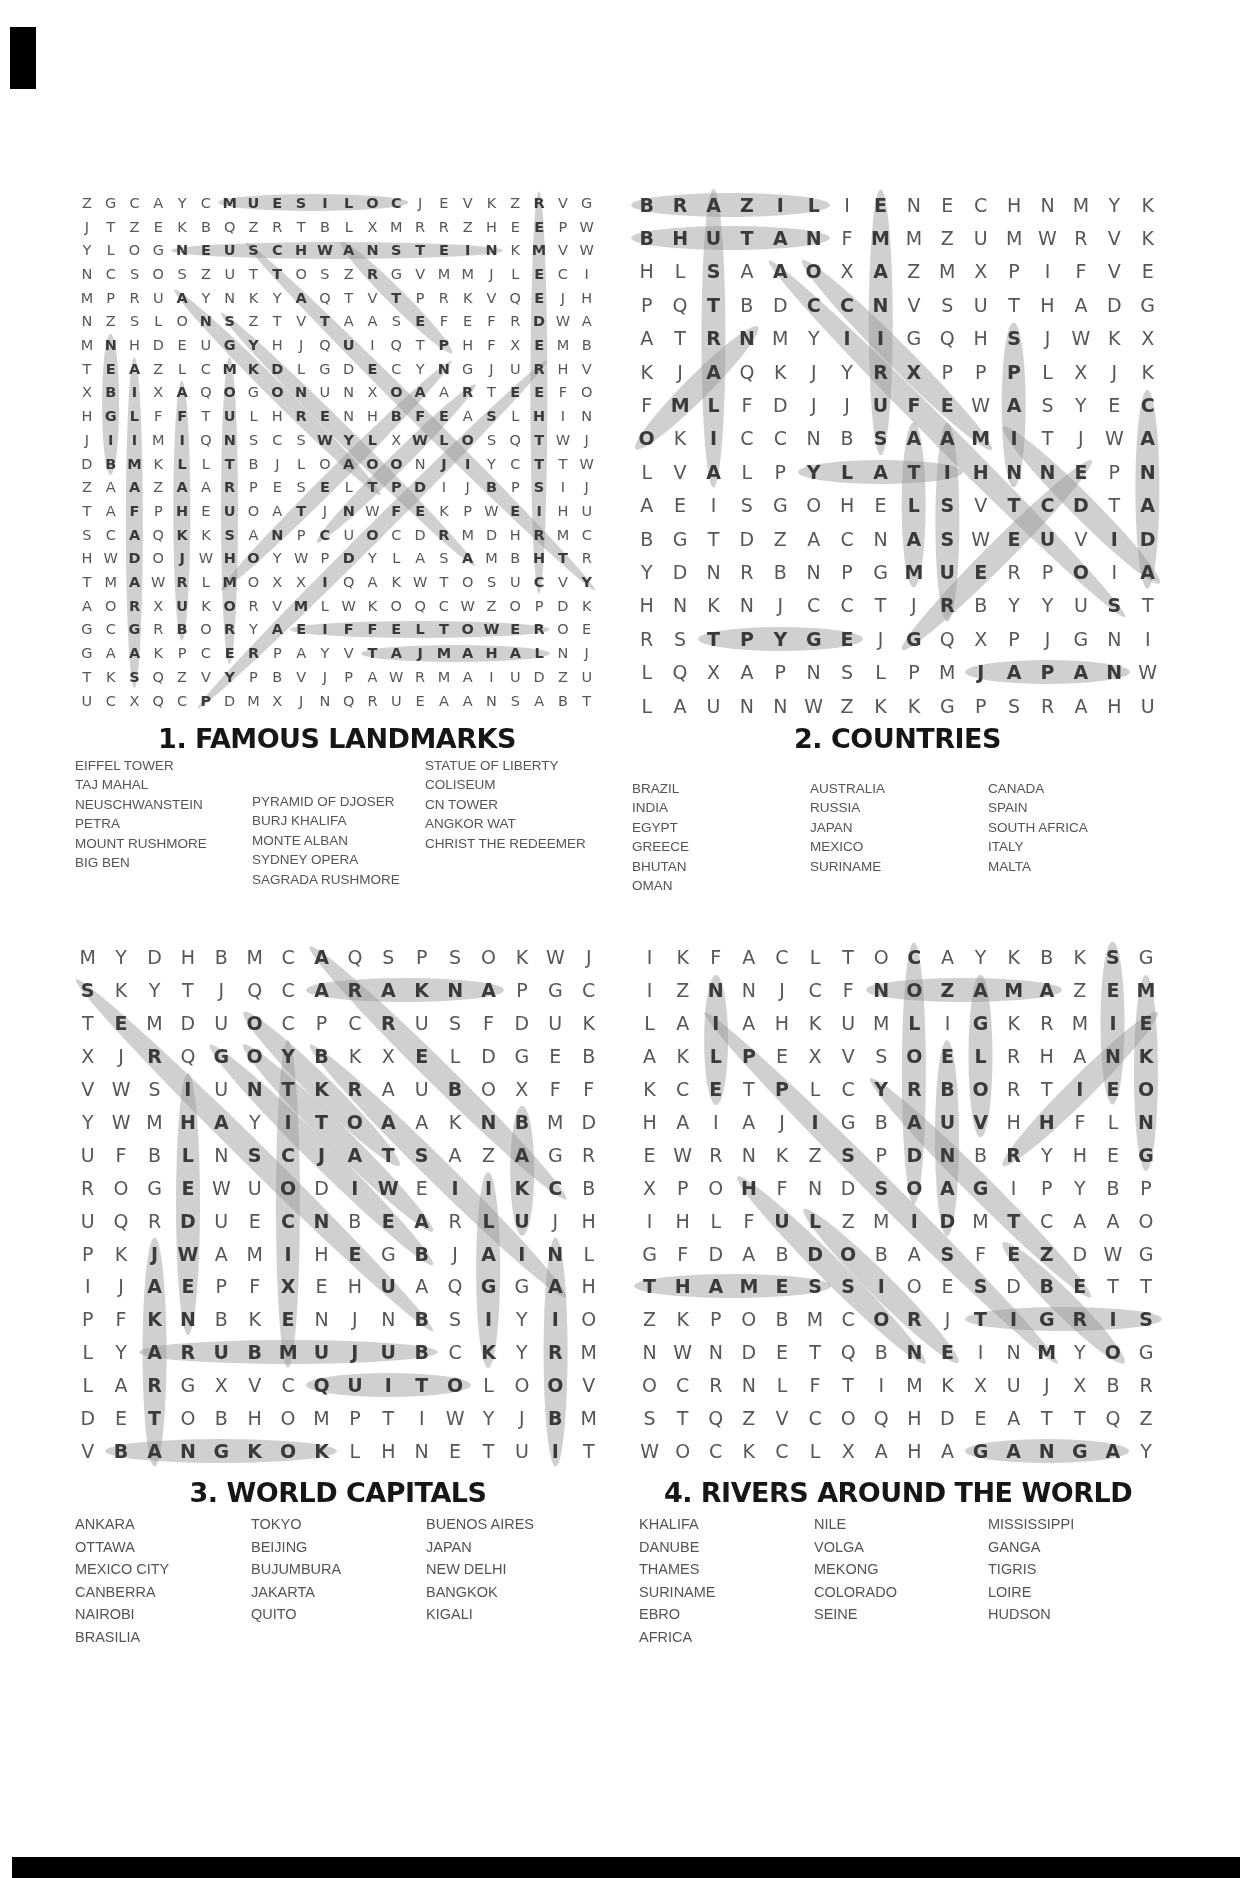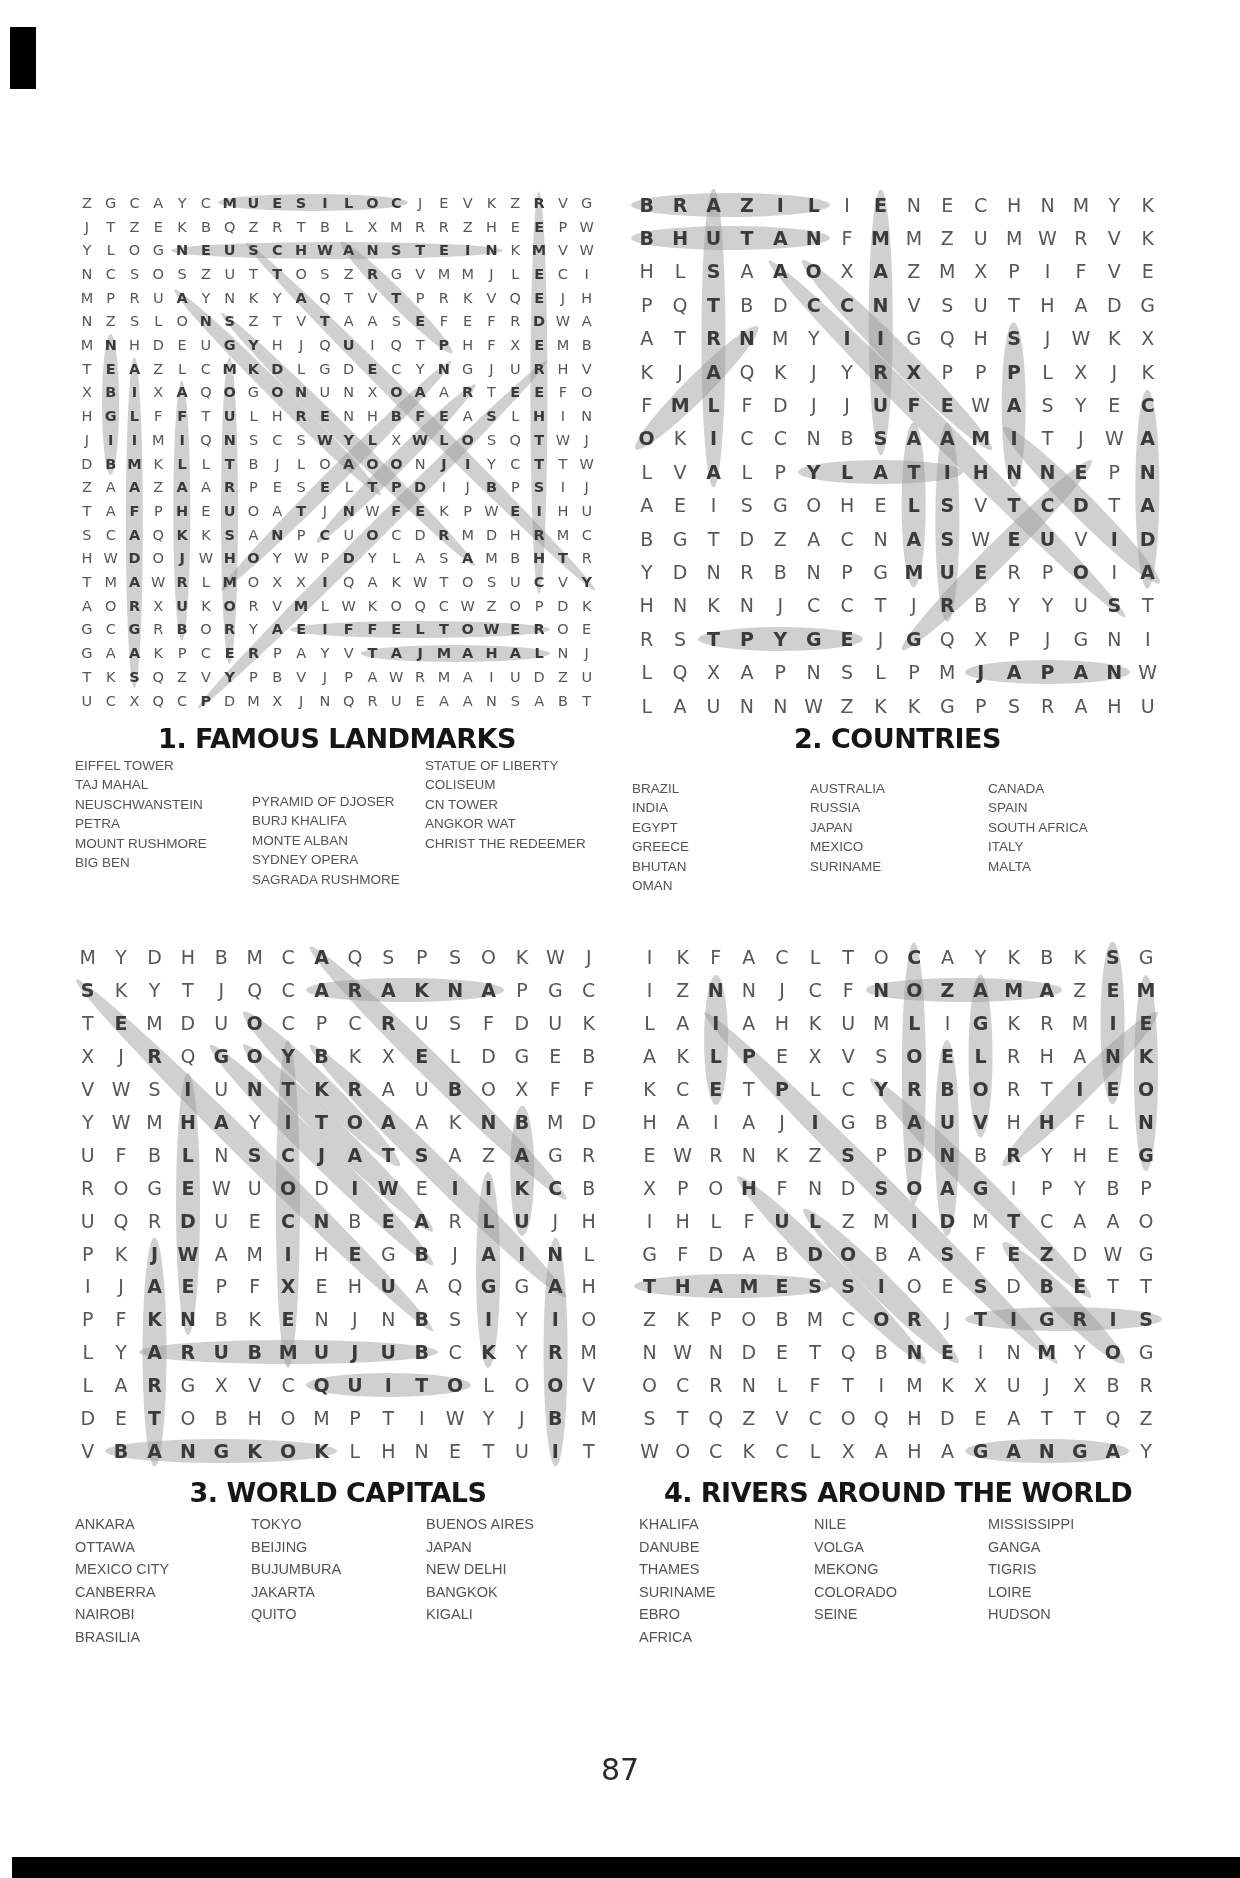--- a/index.html
+++ b/index.html
@@ -1452,16 +1452,15 @@
       </div>
     <div class="wcol list-b" style="left:988px;top:1513px;">
         <div class="word">MISSISSIPPI</div>
         <div class="word">GANGA</div>
         <div class="word">TIGRIS</div>
         <div class="word">LOIRE</div>
         <div class="word">HUDSON</div>
       </div>
   </section>
 
-  <div class="page-number">87</div>
 
   <div class="bottom-bar"></div>
 </div>
 
 </body></html>

